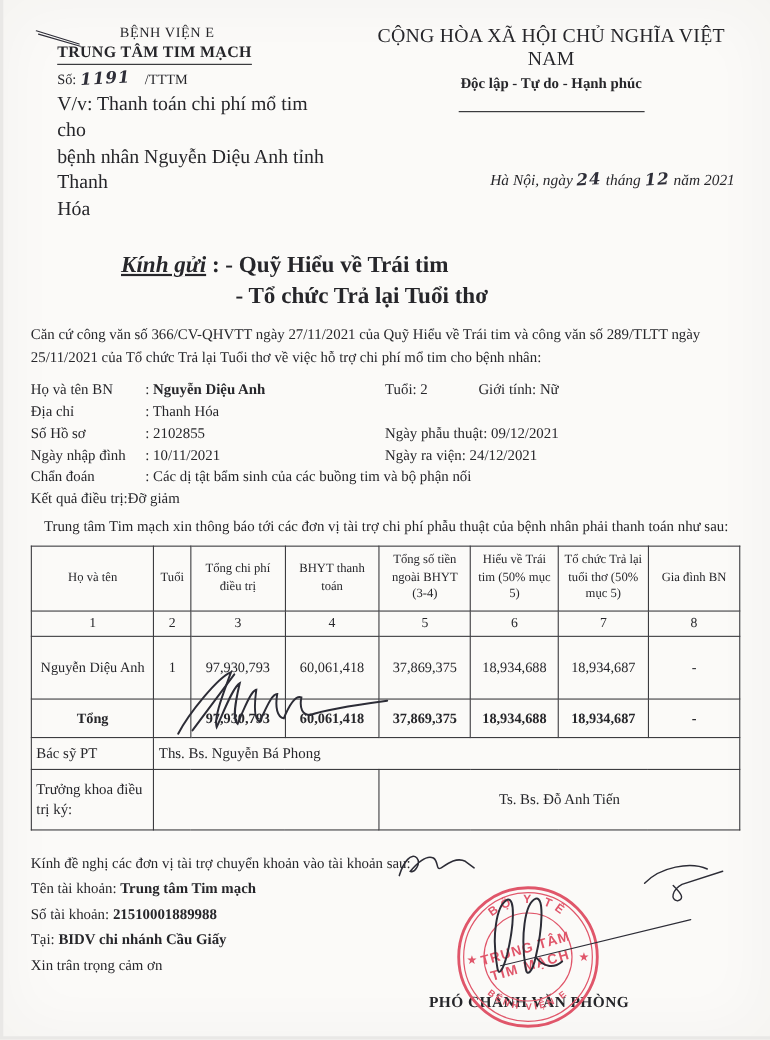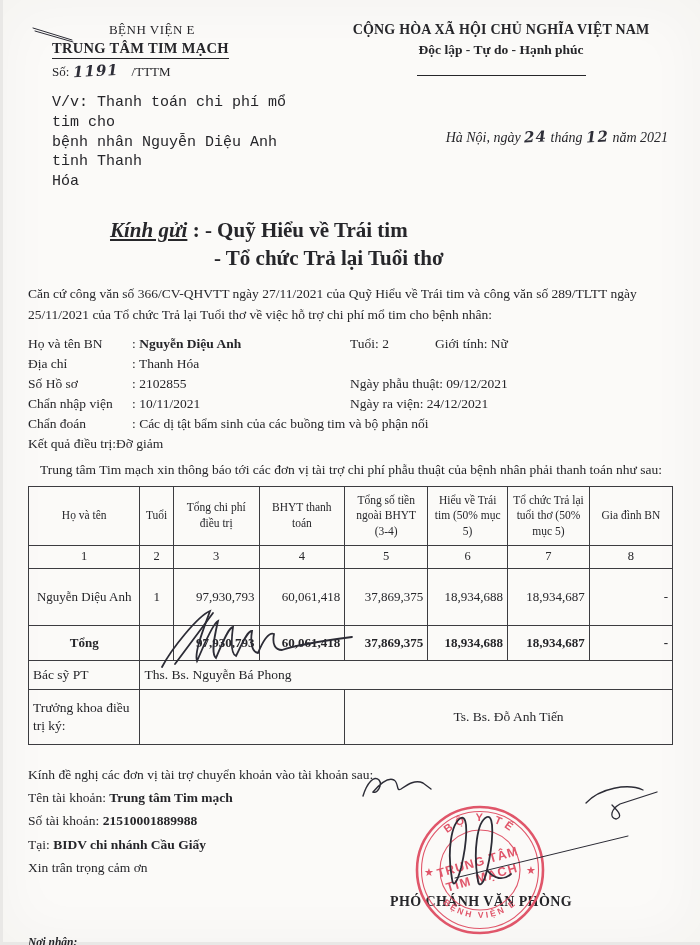--- a/index.html
+++ b/index.html
@@ -8,23 +8,23 @@
         box-shadow:inset 3px -3px 0 #e9e8e6, inset 0 0 60px rgba(60,50,30,.04);}
   .content{padding:22px 26px 0 28px;}
 
   
   .hdr{display:flex;justify-content:space-between;}
   .hdr-left{width:305px;padding-left:24px;box-sizing:border-box;}
   .org-parent{font-size:13px;letter-spacing:.5px;text-align:center;width:200px;}
   .org{font-size:14.5px;font-weight:bold;letter-spacing:.3px;border-bottom:1.5px solid #26262a;
        display:inline-block;padding-bottom:1px;margin-top:2px;}
   .so-line{font-size:13px;margin-top:3px;}
-  .vv{font-size:15px;line-height:1.32;margin-top:13px;width:250px;font-family:Liberation Mono, monospace;}
+  .vv{font-size:18px;line-height:1.32;margin-top:3px;width:250px;}
   .hdr-right{width:352px;text-align:center;}
-  .national1{font-size:14px;font-weight:bold;letter-spacing:.2px;text-align:center;}
+  .national1{font-size:18px;font-weight:normal;letter-spacing:.2px;text-align:center;}
   .national2{font-size:13.5px;font-weight:bold;display:inline-block;border-bottom:1.4px solid #26262a;
              padding:0 2px 17px;margin-top:4px;}
   .dateline{font-size:14px;font-style:italic;text-align:right;margin-top:52px;padding-right:6px;}
   .handwrite{font-family:"DejaVu Serif",serif;font-style:italic;font-weight:bold;font-size:15px;
              color:#2e2e38;display:inline-block;transform:rotate(-3deg);letter-spacing:1px;}
 
   
   .salute{margin:26px 0 0 82px;font-size:21px;font-weight:bold;}
   .salute .kg{font-style:italic;text-decoration:underline;}
   .salute-l2{margin-left:104px;margin-top:3px;}
@@ -39,21 +39,21 @@
   .gap40{margin-left:46px;}
   .notice{font-size:13.5px;line-height:1.5;margin-top:6px;}
 
   
   table.cost{border-collapse:collapse;width:645px;margin-top:6px;table-layout:fixed;}
   table.cost td,table.cost th{border:1.3px solid #3c3c40;font-weight:normal;
       padding:1px 4px;overflow:hidden;}
   th.h{font-size:11.5px;font-weight:bold;text-align:center;height:56px;line-height:1.35;}
   td.idx{font-size:12.5px;text-align:center;height:20px;}
   td.c{font-size:13px;text-align:center;}
-  td.num{font-size:13px;text-align:right;padding-right:6px;}
+  td.num{font-size:13px;text-align:center;padding-right:6px;}
   tr.datarow td{height:54px;}
   tr.totalrow td{height:32px;font-weight:bold;}
   tr.docrow td{height:26px;font-size:13.5px;}
   tr.headrow td{height:52px;font-size:13.5px;}
   .tl{text-align:left;padding-left:6px;}
 
   
   .transfer{font-size:13.5px;margin-top:20px;line-height:1.5;}
   .transfer div{margin-top:3px;}
 
@@ -128,21 +128,21 @@
       </div>
       <div class="info-row">
         <div class="info-left">
           <span class="ilabel">Số Hồ sơ</span>
           <span>: 2102855</span>
         </div>
         <div><span>Ngày phẫu thuật: </span><span>09/12/2021</span></div>
       </div>
       <div class="info-row">
         <div class="info-left">
-          <span class="ilabel">Chẩn nhập viện</span>
+          <span class="ilabel">Ngày nhập đình</span>
           <span>: 10/11/2021</span>
         </div>
         <div><span>Ngày ra viện: </span><span>24/12/2021</span></div>
       </div>
       <div class="info-row">
         <span class="ilabel">Chẩn đoán</span>
         <span>: Các dị tật bẩm sinh của các buồng tim và bộ phận nối</span>
       </div>
       <div class="info-row">
         <span>Kết quả điều trị:</span>

